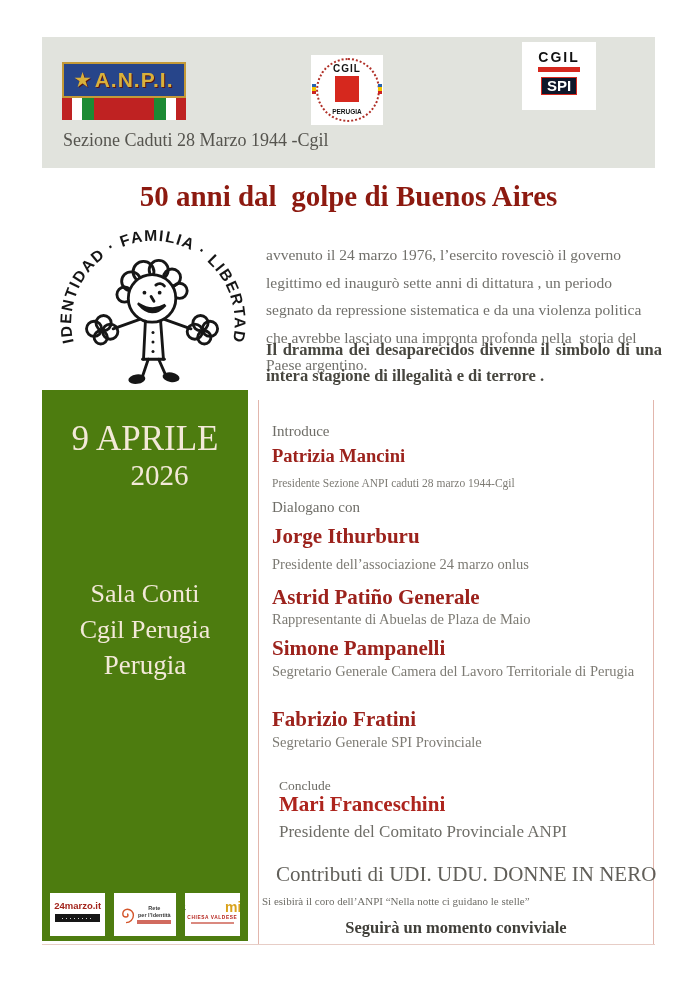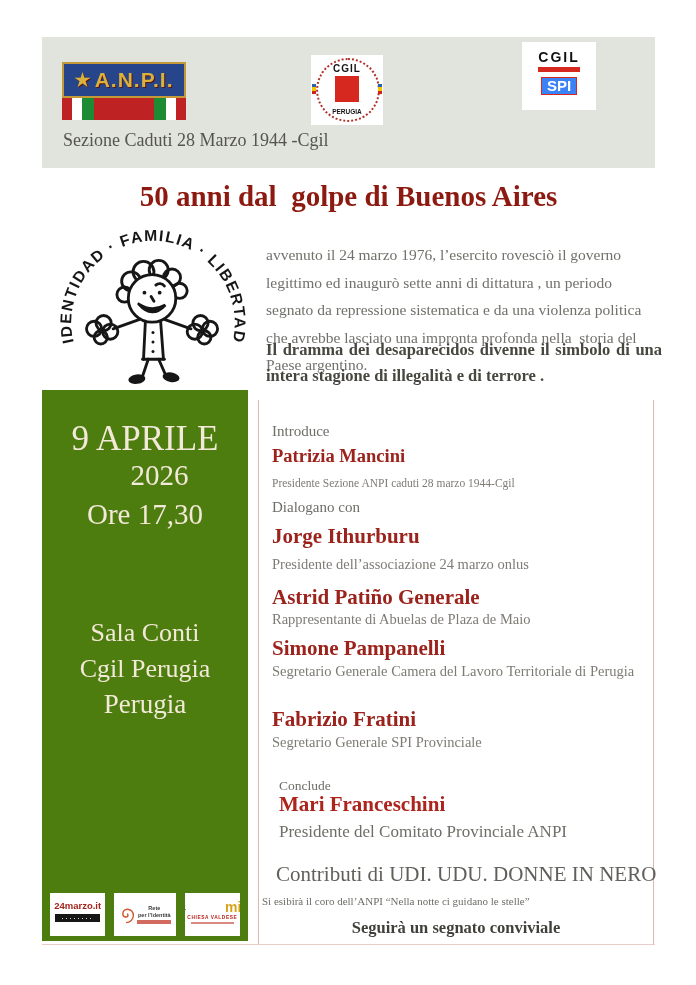--- a/index.html
+++ b/index.html
@@ -28,21 +28,21 @@
   .cgilpg-bottom{position:absolute;bottom:10px;left:0;right:0;text-align:center;font-size:6.5px;
                  font-weight:bold;color:#141414;}
   .rainbow{position:absolute;top:29px;width:4px;height:10px;
            background:linear-gradient(180deg,#2763ae 0 33%,#f4c400 33% 66%,#cc2222 66% 100%);}
   .rainbow.left{left:1px;} .rainbow.right{right:1px;}
 
   .cgilspi-logo{position:absolute;left:522px;top:42px;width:74px;height:68px;background:#fff;
                 text-align:center;font-family:"Liberation Sans",sans-serif;padding-top:7px;box-sizing:border-box;}
   .spi-cgil{font-size:14px;font-weight:900;letter-spacing:2px;color:#111;}
   .spi-bar{width:42px;height:5px;background:#d6281e;margin:2px auto 3px;}
-  .spi-box{display:inline-block;background:#3b82f6;color:#fff;font-weight:900;font-size:15px;
+  .spi-box{display:inline-block;background:#0f172a;color:#fff;font-weight:900;font-size:15px;
            padding:2px 8px 3px;box-shadow:inset 0 0 0 2px #fff,inset 0 0 0 3px #d6281e;}
 
   .section-line{position:absolute;left:63px;top:130px;font-size:18px;color:#55544e;}
 
   
   .title{position:absolute;left:42px;top:180px;width:613px;text-align:center;font-size:29px;
          font-weight:bold;color:#8d1a10;white-space:pre-wrap;}
 
   
   .abuelas{position:absolute;left:58px;top:224px;width:190px;height:164px;}
@@ -198,21 +198,20 @@
       <ellipse cx="119" cy="161" rx="9" ry="5" fill="#161616" stroke="none" transform="rotate(10 119 161)"></ellipse>
     </g>
   </svg>
 
   <div class="intro-par">avvenuto il 24 marzo 1976, l’esercito rovesciò il governo legittimo ed inaugurò sette anni di dittatura , un periodo segnato da repressione sistematica e da una violenza politica che avrebbe lasciato una impronta profonda nella  storia del Paese argentino.</div>
   <div class="highlight">Il dramma dei desaparecidos divenne il simbolo di una intera stagione di illegalità e di terrore .</div>
 
   <div class="sidebar">
     <div class="ev-day">9 APRILE</div>
     <div class="ev-year">2026</div>
-    <div class="ev-time">Ore 17,30</div>
     <div class="venue">
       <div class="venue-l1">Sala Conti</div>
       <div class="venue-l2">Cgil Perugia</div>
       <div class="venue-l4">Perugia</div>
     </div>
 
     <div class="plogo-row">
       <div class="plogo p24">
         <div class="p24-txt">24marzo.it</div>
         <div class="p24-bar"></div>
@@ -265,15 +264,15 @@
 
   <div class="name t-fabrizio">Fabrizio Fratini</div>
   <div class="role t-fabrizio-role">Segretario Generale SPI Provinciale</div>
 
   <div class="lbl t-conclude">Conclude</div>
   <div class="name t-mari">Mari Franceschini</div>
   <div class="role t-mari-role">Presidente del Comitato Provinciale ANPI</div>
 
   <div class="t-contributi lbl">Contributi di UDI. UDU. DONNE IN NERO</div>
   <div class="t-choir lbl">Si esibirà il coro dell’ANPI “Nella notte ci guidano le stelle”</div>
-  <div class="t-closing">Seguirà un segnato conviviale</div>
+  <div class="t-closing">Seguirà un momento conviviale</div>
 
 </div>
 
 </body></html>

